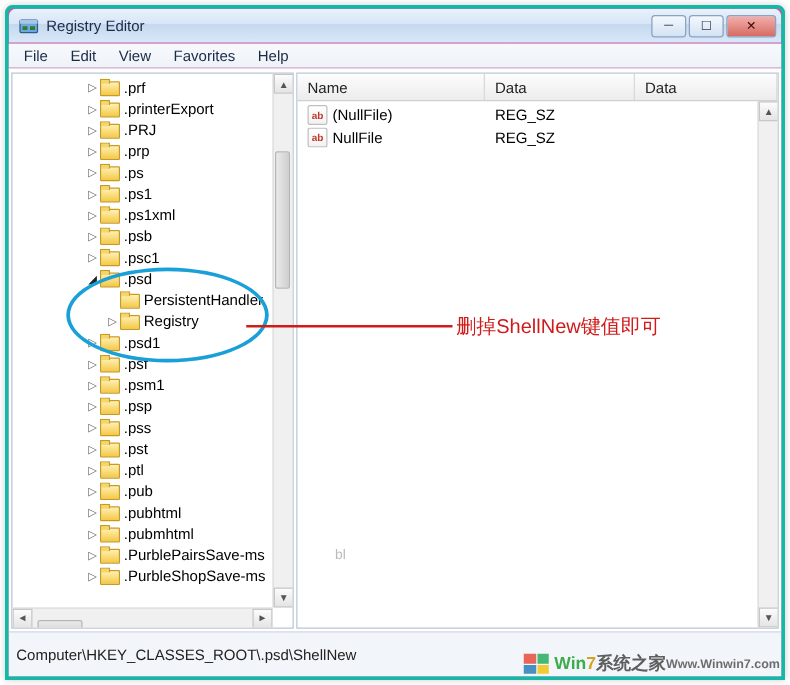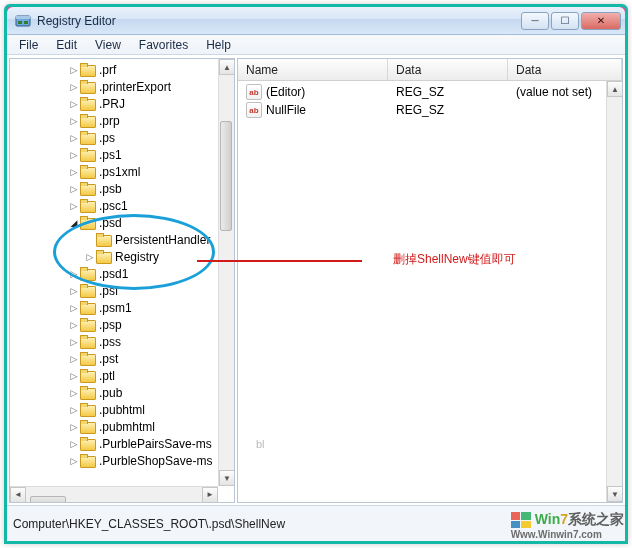--- a/index.html
+++ b/index.html
@@ -227,52 +227,51 @@
   }
   .anno-line {
     position:absolute;
     height:2px;
     background:#d11a1a;
     pointer-events:none;
   }
   .anno-text {
     position:absolute;
     color:#d11a1a;
-    font-size:12px;
+    font-size:16px;
     white-space:nowrap;
     pointer-events:none;
-    margin-left:28px;
   }
   .watermark {
     position:absolute;
     right:8px; bottom:8px;
     display:flex;
-    flex-direction:column;
-    align-items:flex-start;
+    flex-direction:row;
+    align-items:center;
     pointer-events:none;
     opacity:0.85;
   }
   .watermark .logo {
     display:flex;align-items:center;gap:4px;
   }
   .wflag {
     width:20px;height:16px;display:grid;
     grid-template-columns:1fr 1fr;grid-template-rows:1fr 1fr;gap:1px;
   }
   .wflag span:nth-child(1){background:#e74c3c;}
   .wflag span:nth-child(2){background:#27ae60;}
   .wflag span:nth-child(3){background:#2980b9;}
   .wflag span:nth-child(4){background:#f1c40f;}
   .wm-t1{font-size:14px;font-weight:bold;}
   .wm-t1 .c1{color:#1fa02e;}
   .wm-t1 .c2{color:#d09500;}
   .wm-t1 .c3{color:#444;}
   .wm-t2{font-size:10px;color:#555;font-weight:bold;}
   .faint {
-    position:absolute; left:256px; top:438px;
+    position:absolute; left:268px; top:438px;
     color:#bbb; font-size:11px; pointer-events:none;
   }
 </style>
 </head>
 <body>
 
 <div class="window">
 
   <div class="titlebar">
     <span class="appicon">
@@ -469,24 +468,23 @@
     <div class="rightpane">
       <div class="listheader">
         <div class="colhead name">Name</div>
         <div class="colhead type">Data</div>
         <div class="colhead data">Data</div>
       </div>
       <div class="listbody" id="listbody">
           <div class="row">
             <div class="cell name">
               <span class="valicon">ab</span>
-              <span>(Editor)</span>
+              <span>(NullFile)</span>
             </div>
             <div class="cell type">REG_SZ</div>
-            <div class="cell data">(value not set)</div>
           </div>
           <div class="row">
             <div class="cell name">
               <span class="valicon">ab</span>
               <span>NullFile</span>
             </div>
             <div class="cell type">REG_SZ</div>
             <div class="cell data"></div>
           </div>
         </div>

